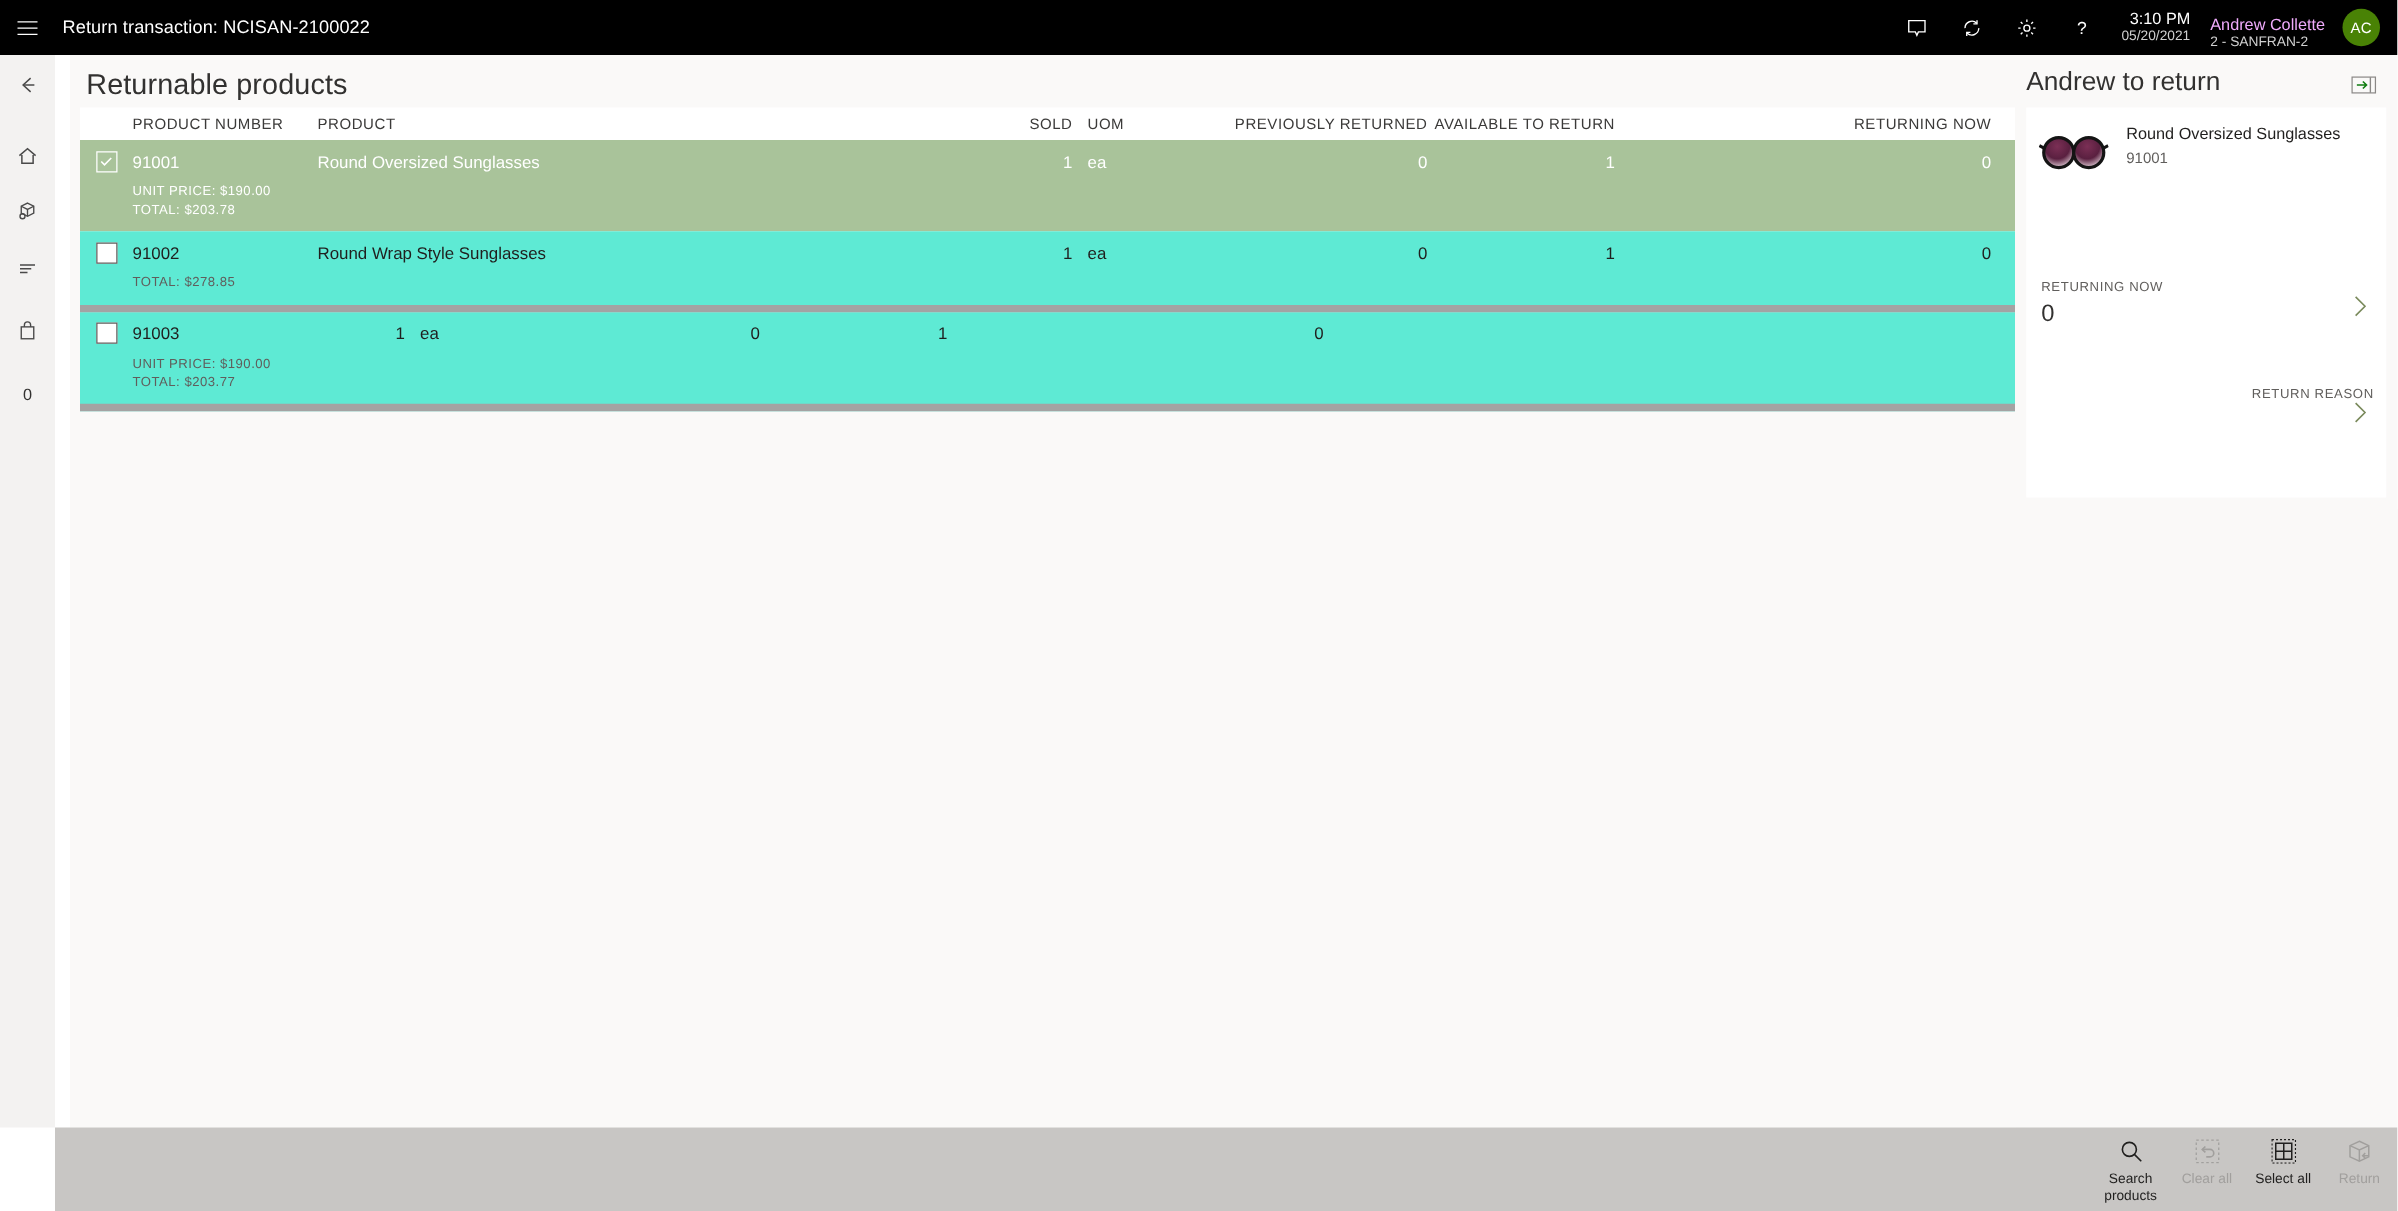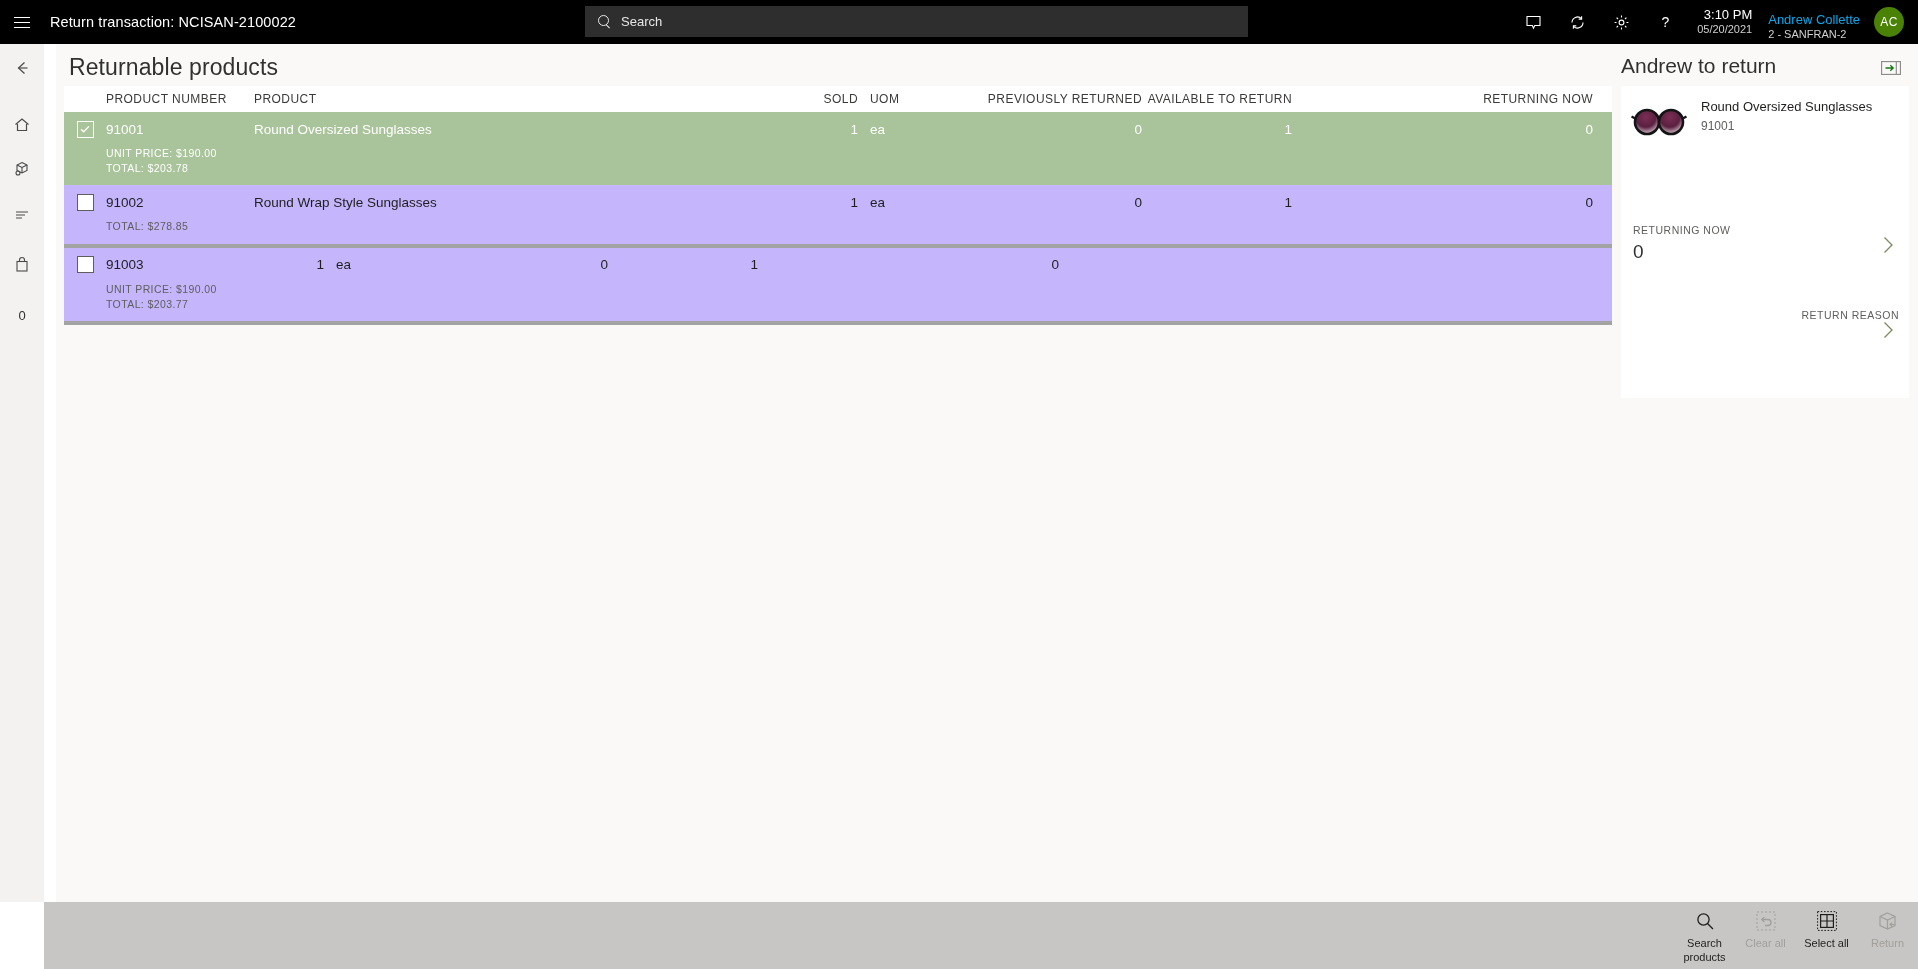--- a/index.html
+++ b/index.html
@@ -45,21 +45,21 @@
     width: 44px; height: 44px; display:flex; align-items:center; justify-content:center;
     cursor:pointer; color:#ffffff;
   }
   .ticon svg { display:block; }
   .clockblock {
     text-align: right; line-height: 1.25; margin-left: 10px; margin-right: 16px;
   }
   .clockblock .t1 { font-size: 13px; color:#ffffff; }
   .clockblock .t2 { font-size: 11px; color:#d0d0d0; }
   .userblock { line-height: 1.25; margin-right: 14px; }
-  .userblock .u1 { font-size: 13px; color:#0ea5e9;margin-top:10px; }
+  .userblock .u1 { font-size: 13px; color:#f0abfc;margin-top:10px; }
   .userblock .u2 { font-size: 11px; color:#d0d0d0; }
   .avatar {
     width: 30px; height: 30px; border-radius: 50%; background: #498205;
     color:#fff; font-size: 12px; display:flex; align-items:center; justify-content:center;
     margin-right: 14px; cursor: pointer; letter-spacing:.3px;
   }
 
   
   .rail {
     position: absolute; left: 0; top: 44px; width: 44px; height: 858px;
@@ -93,22 +93,22 @@
   .col-check  { width: 42px; flex: none; display:flex; align-items:center; justify-content:center; }
   .col-num    { width: 148px; flex: none; }
   .col-prod   { flex: 1 1 auto; }
   .col-sold   { width: 70px; flex: none; text-align: right; }
   .col-uom    { width: 34px; flex: none; text-align: left; padding-left: 12px; }
   .col-prev   { width: 250px; flex: none; text-align: right; }
   .col-avail  { width: 150px; flex: none; text-align: right; }
   .col-now    { width: 320px; flex: none; text-align: right; padding-right: 19px; }
 
   .row {
-    position: relative; border-bottom: 4px solid #a3a3a3;
-    background: #c4b5fd; cursor: pointer;
+    position: relative; border-bottom: 6px solid #a3a3a3;
+    background: #5eead4; cursor: pointer;
   }
   .row.selected { background: #a9c39a; border-bottom: none; }
   .row-main { display: flex; align-items: center; height: 34px; font-size: 13.5px; color: #201f1e; }
   .row.selected .row-main { color: #ffffff; }
   .row-sub {
     font-size: 10.5px; color: #605e5c; letter-spacing: .4px;
     padding-left: 42px; padding-bottom: 9px; line-height: 1.45;
   }
   .row.selected .row-sub { color: #ffffff; }
   .row-sub div { white-space: nowrap; }
@@ -171,24 +171,20 @@
 <body>
 
 <div class="topbar">
   <div class="hamburger">
     <span></span>
       <span></span>
       <span></span>
   </div>
   <div class="topbar-title">Return transaction: NCISAN-2100022</div>
 
-  <div class="searchbox">
-    <span class="s-icon"></span>
-    <span class="s-text">Search</span>
-  </div>
 
   <div class="top-right">
     <div class="ticon">
       <svg width="17" height="17" viewBox="0 0 17 17">
           <path d="M2 2.5h13v9H9.7L8.5 14.2 7.3 11.5H2z" fill="none" stroke="#ffffff" stroke-width="1.1"></path>
         </svg>
     </div>
     <div class="ticon">
       <svg width="17" height="17" viewBox="0 0 17 17">
         <path d="M3 8.5a5.5 5.5 0 0 1 9.4-3.9" fill="none" stroke="#fff" stroke-width="1.1"></path>

